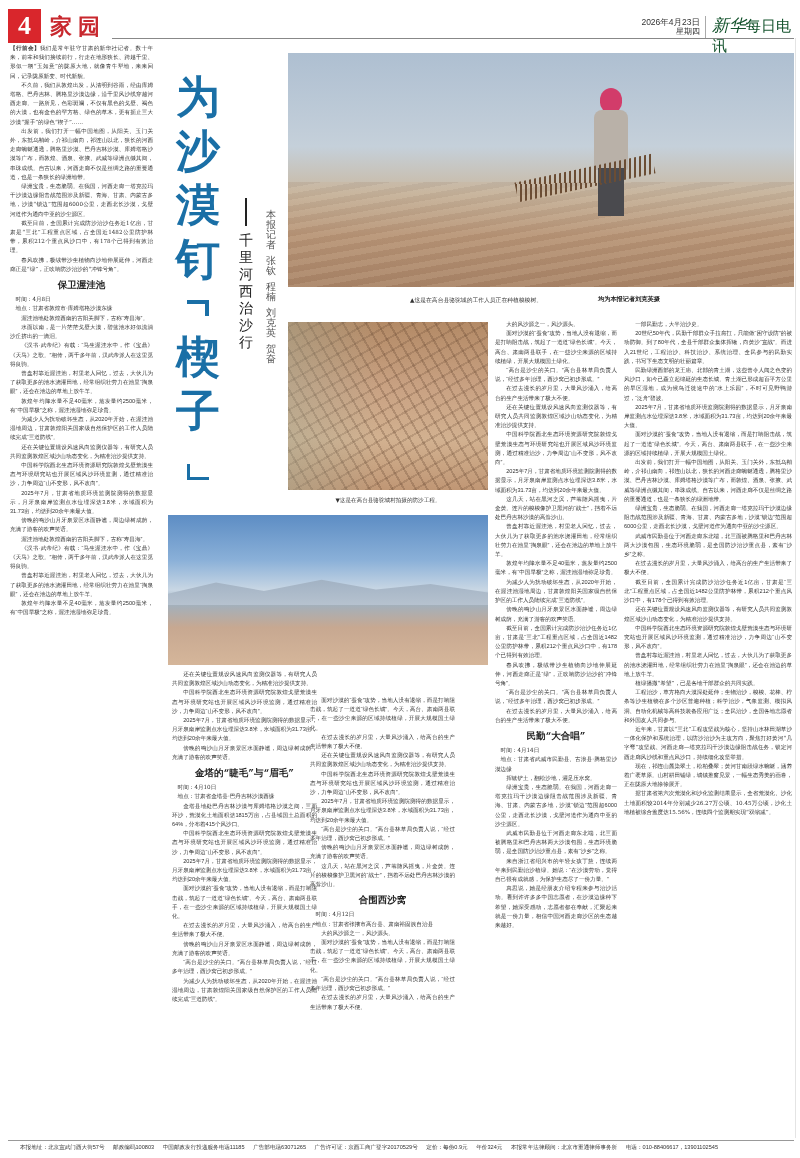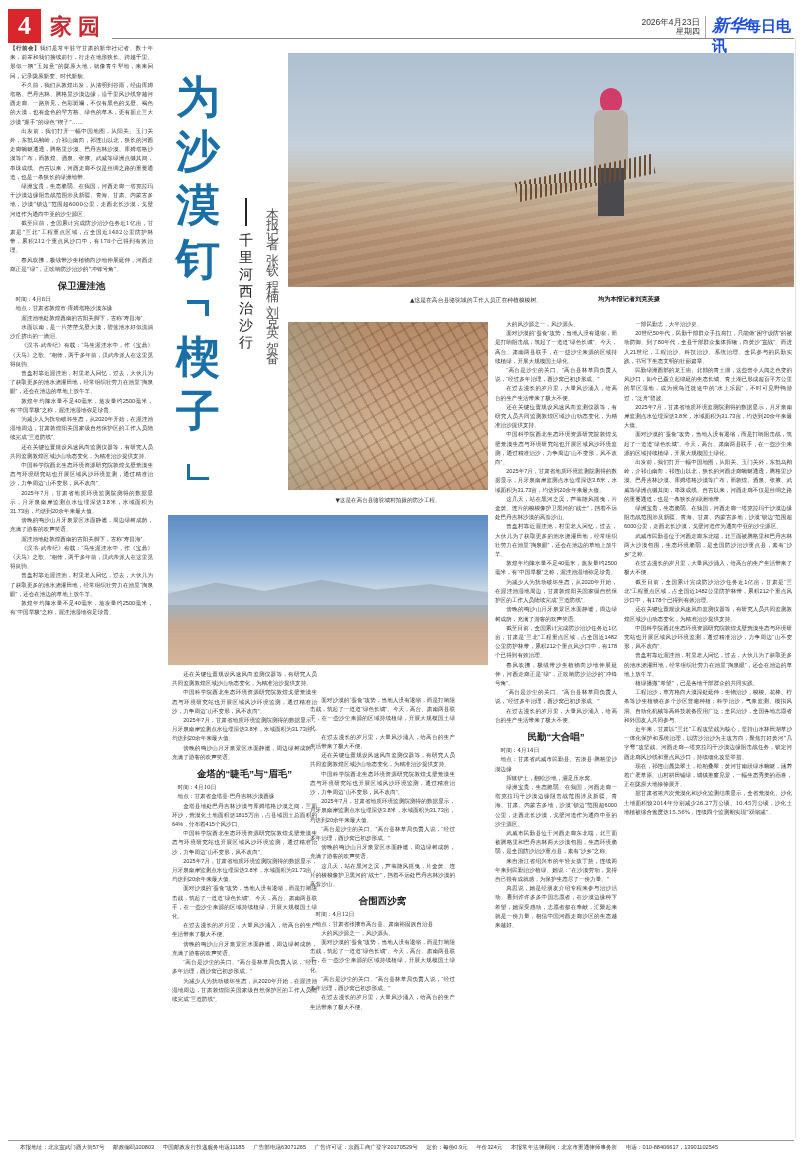--- a/index.html
+++ b/index.html
@@ -5,38 +5,38 @@
   * { box-sizing: border-box; margin: 0; padding: 0; }
   html, body { width: 800px; height: 1158px; background: #fff; overflow: hidden; }
   body { font-family: "DejaVu Serif", "Liberation Serif", serif; color: #222; position: relative; }
   .header { position: absolute; left: 0; top: 0; width: 800px; height: 42px; }
   .page-num { position: absolute; left: 8px; top: 9px; width: 33px; height: 34px; background: #d9262c; color: #fff; font-family: "Liberation Serif", serif; font-weight: bold; font-size: 26px; text-align: center; line-height: 34px; }
   .section-name { position: absolute; left: 50px; top: 12px; font-size: 22px; font-weight: bold; color: #c8282e; letter-spacing: 6px; font-family: "DejaVu Serif", serif; }
   .header-rule { position: absolute; left: 112px; top: 38px; width: 682px; height: 1px; background: #888; }
   .date { position: absolute; left: 630px; top: 17px; font-size: 8.5px; text-align: right; color: #333; line-height: 10px; font-family: "Liberation Sans", sans-serif; width: 70px; }
   .date .wk { display: block; font-size: 8px; }
   .vsep { position: absolute; left: 705px; top: 16px; width: 1px; height: 22px; background: #aaa; }
-  .masthead { position: absolute; left: 712px; top: 14px; font-size: 15px; color: #1d4ed8; font-weight: bold; font-family: "DejaVu Serif", serif; }
+  .masthead { position: absolute; left: 712px; top: 14px; font-size: 15px; color: #14532d; font-weight: normal; font-family: "DejaVu Serif", serif; }
   .masthead .big { font-style: italic; font-size: 17px; }
 
   .col { position: absolute; font-size: 5.6px; line-height: 9.2px; color: #333; text-align: justify; overflow: hidden; }
   .col p { text-indent: 2em; margin: 0; }
   .col p.noind { text-indent: 0; }
   .col .lead { color: #333; font-family: "DejaVu Serif", serif; }
   .col .lead b { font-family: "Liberation Sans", sans-serif; }
-  .sub-h { font-family: Liberation Sans, sans-serif; font-weight: bold; font-size: 9.5px; text-align: center; margin: 7px 0 5px; color: #222; text-indent: 0 !important; }
+  .sub-h { font-family: Liberation Mono, monospace; font-weight: bold; font-size: 9.5px; text-align: center; margin: 7px 0 5px; color: #222; text-indent: 0 !important; }
   .meta { font-size: 5.6px; text-indent: 1em !important; margin: 2px 0; color: #333; }
   .sans { font-family: "Liberation Sans", sans-serif; }
 
   .headline { position: absolute; left: 168px; top: 70px; width: 60px; color: #1a6fa6; font-size: 44px; font-weight: 900; line-height: 54px; text-align: center; font-family: "DejaVu Serif", serif; }
   .bracket-open { display: block; width: 22px; height: 16px; border: 4px solid #1a6fa6; border-left: none; border-bottom: none; margin: 14px auto 14px; }
   .bracket-close { display: block; width: 22px; height: 16px; border: 3px solid #1a6fa6; border-right: none; border-top: none; margin: 26px auto 0; }
   .subtitle { position: absolute; left: 235px; top: 198px; width: 22px; font-size: 14px; line-height: 17px; color: #222; text-align: center; font-family: "DejaVu Sans", sans-serif; }
   .subtitle .dash { display: block; width: 2px; height: 28px; background: #222; margin: 0 auto 6px; }
-  .byline { position: absolute; left: 266px; top: 210px; width: 12px; font-size: 13px; line-height: 10px; color: #555; text-align: left; }
+  .byline { position: absolute; left: 266px; top: 210px; width: 12px; font-size: 10px; line-height: 10px; color: #555; text-align: left; }
   .byline span { display: block; margin-bottom: 6px; }
 
   .photo { position: absolute; overflow: hidden; }
   .photo-main { left: 288px; top: 53px; width: 506px; height: 234px; background: linear-gradient(180deg, #aebfd1 0%, #c5d0da 40%, #c9b9a3 60%, #b9977a 78%, #a98569 100%); }
   .photo-main .sand { position: absolute; left: 0; bottom: 0; width: 100%; height: 45%; background: repeating-linear-gradient(170deg, rgba(140,100,70,.15) 0 6px, rgba(200,170,140,.2) 6px 12px); }
   .fig-body { position: absolute; left: 590px; top: 90px; width: 46px; height: 130px; }
   .fig-head { position: absolute; left: 12px; top: 0; width: 22px; height: 24px; background: #d23c6a; border-radius: 50% 50% 40% 40%; }
   .fig-coat { position: absolute; left: 6px; top: 22px; width: 34px; height: 60px; background: #b9b1a8; border-radius: 8px 8px 2px 2px; }
   .fig-legs { position: absolute; left: 10px; top: 80px; width: 26px; height: 48px; background: #4a4a4e; }
   .sticks { position: absolute; left: 540px; top: 150px; width: 140px; height: 20px; background: repeating-linear-gradient(100deg, #6b4d34 0 2px, transparent 2px 5px); transform: rotate(-12deg); }

